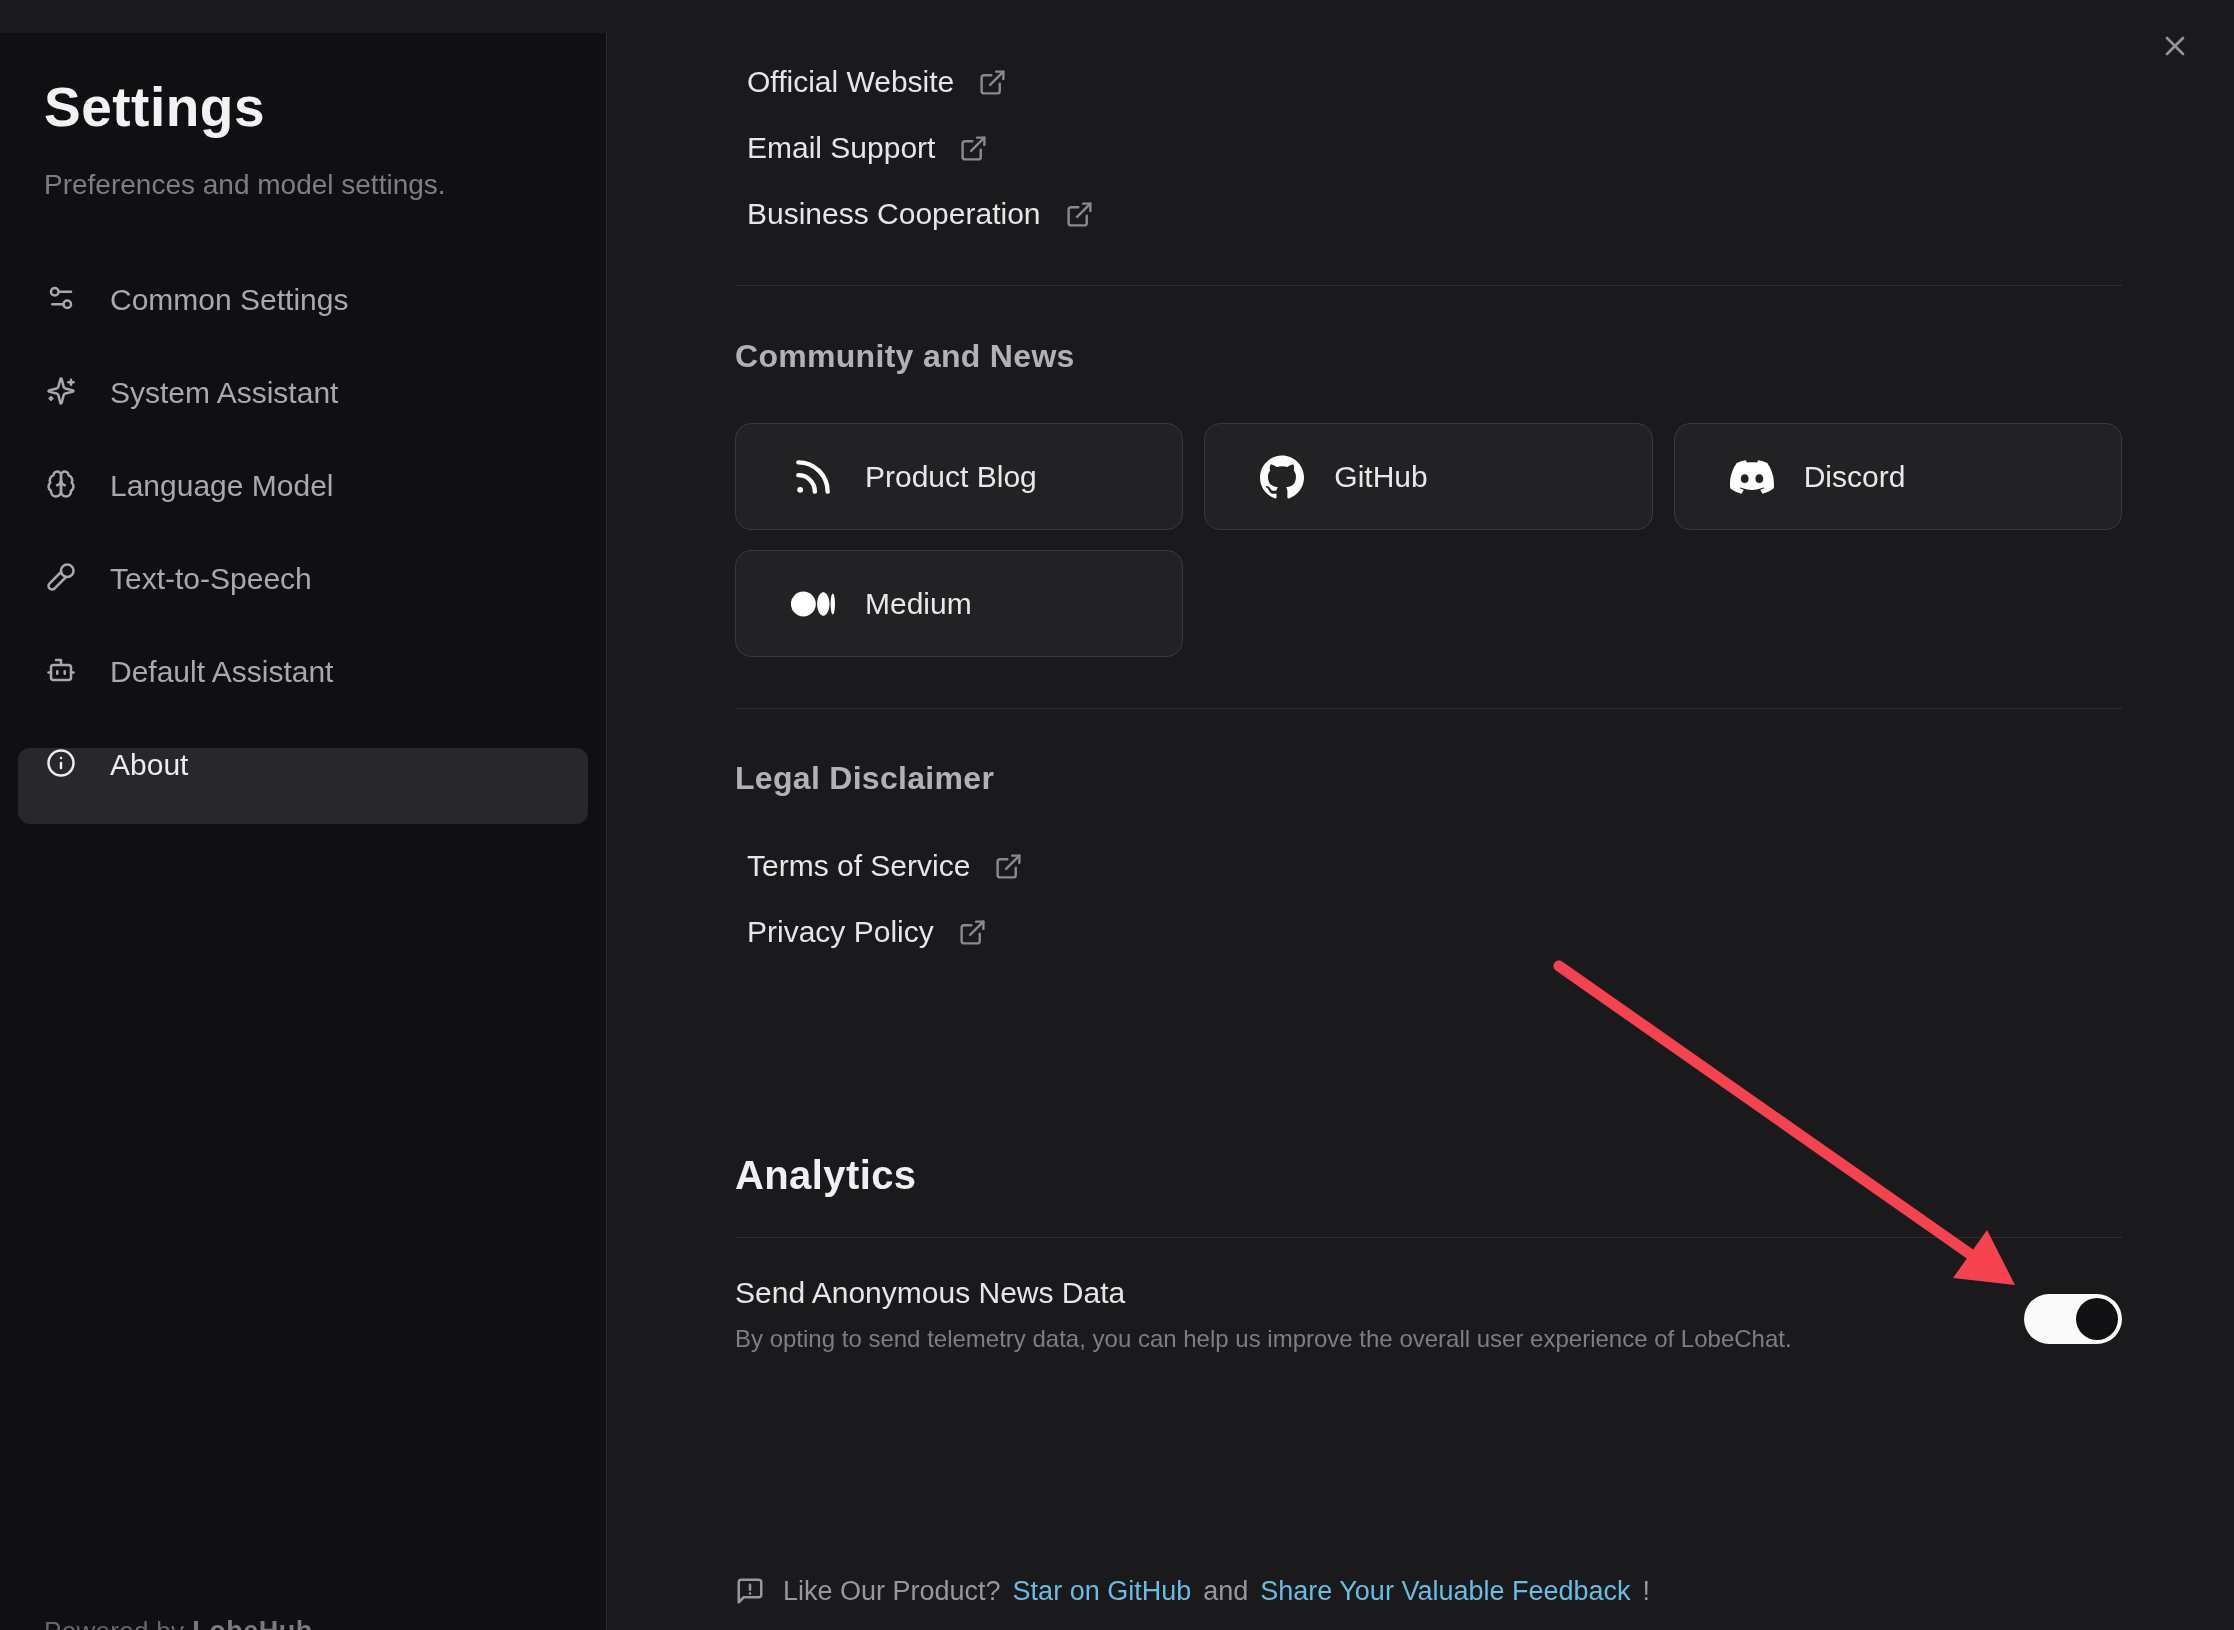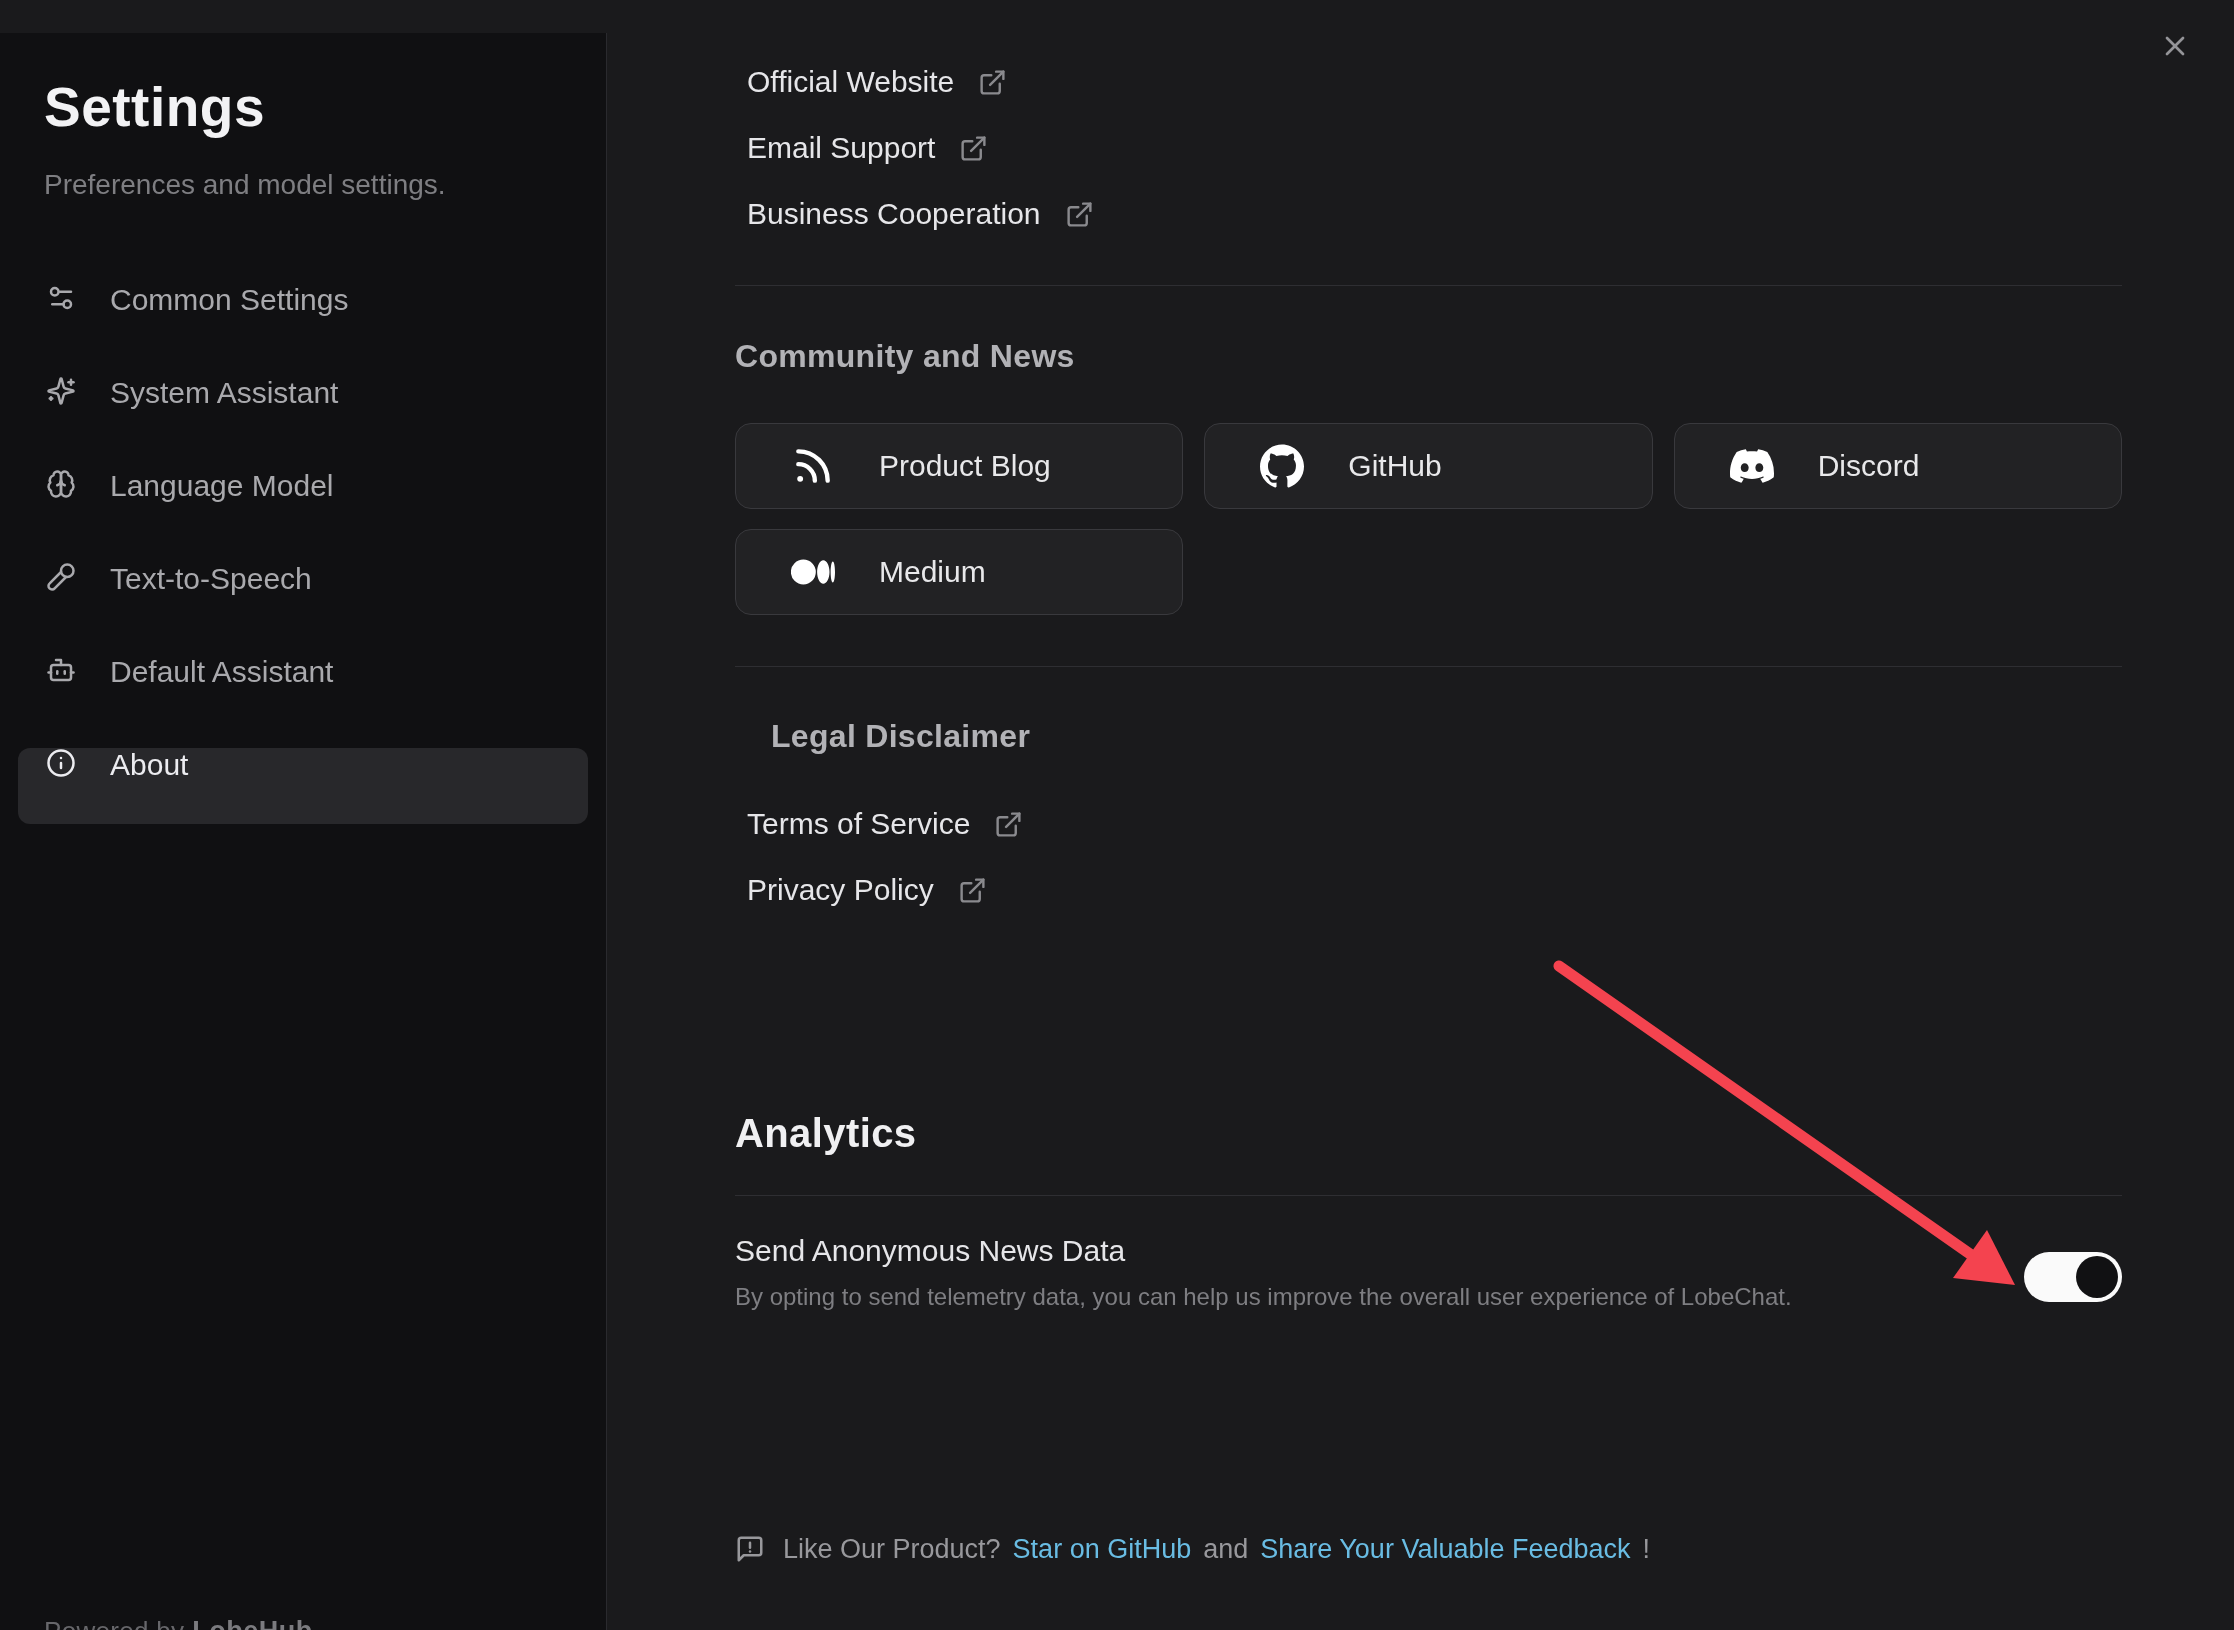--- a/index.html
+++ b/index.html
@@ -73,30 +73,30 @@
   .link-row .ext svg{width:29px;height:29px;}
   .mt-first{margin-top:54px;}
   .mt-legal{margin-top:44px;}
   hr.divider{
     border:0;border-top:1px solid #2e2e32;
     margin:49px 0 0 0;height:0;
   }
   hr.divider-2{margin-top:51px;}
   hr.divider-analytics{margin-top:37px;}
   .title-community{margin-top:48px;}
-  .title-legal{margin-top:47px;margin-left:36px;}
+  .title-legal{margin-top:47px;}
   .btn-grid{
     margin-top:45px;
     display:grid;grid-template-columns:repeat(3,1fr);
     column-gap:21px;row-gap:20px;
   }
   .community-btn{
-    height:86px;border-radius:16px;
+    height:107px;border-radius:16px;
     background:#222224;border:1px solid #39393d;
-    display:flex;align-items:center;gap:44px;
+    display:flex;align-items:center;gap:30px;
     padding:0 30px 0 55px;cursor:pointer;
     color:#e8e8ea;font-size:30px;font-family:inherit;
     box-sizing:border-box;text-align:left;
   }
   .btn-icon{display:inline-flex;color:#ffffff;flex:none;}
   .btn-icon svg{width:44px;height:44px;}
   .analytics-title{
     margin:196px 0 0 0;
     font-size:40px;line-height:50px;
     font-weight:700;color:#f0f0f2;letter-spacing:0.4px;

